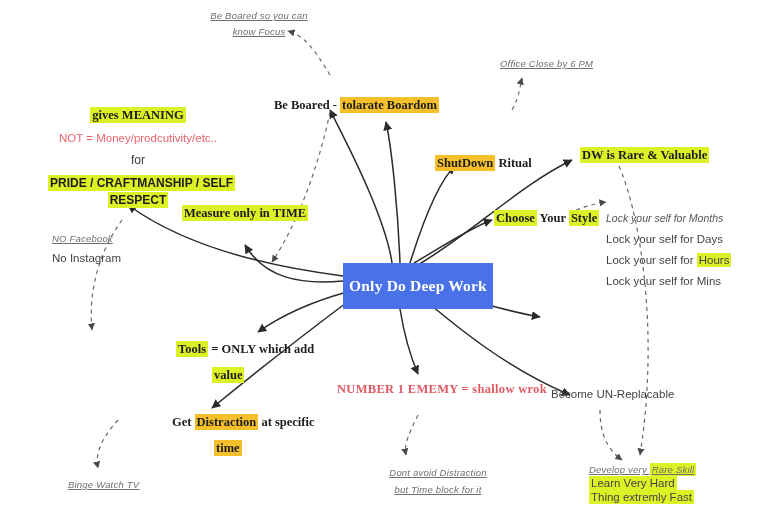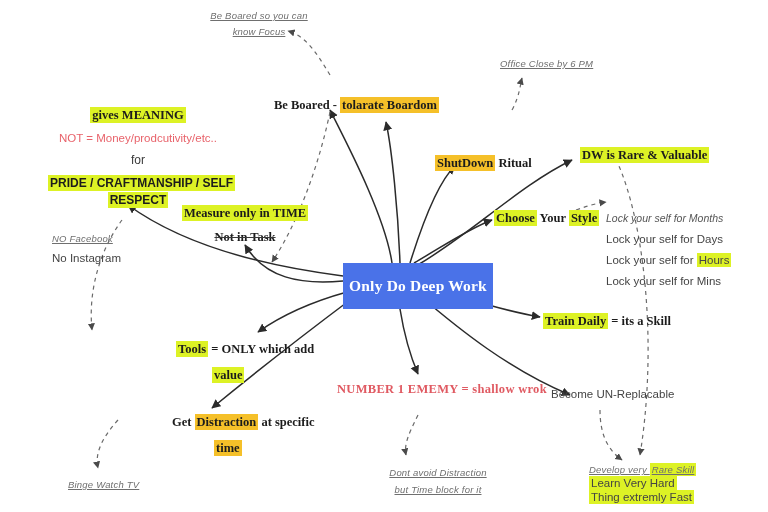--- a/index.html
+++ b/index.html
@@ -158,42 +158,38 @@
     <div class="red-text" style="margin-top:9px;">NOT = Money/prodcutivity/etc..</div>
     <div class="sans-reg" style="margin-top:9px;">for</div>
     <div class="sans-bold" style="margin-top:9px;">
       <span class="hl-yellow">PRIDE / CRAFTMANSHIP / SELF</span><br>
       <span class="hl-yellow" style="display:inline-block;margin-top:2px;">RESPECT</span>
     </div>
   </div>
 
   <div class="node ctr" style="left:170px; top:206px; width:150px;">
     <div class="serif-bold"><span class="hl-yellow">Measure only in TIME</span></div>
-    <div class="serif-bold strike" style="margin-top:9px;">Not in Task</div>
   </div>
 
   <div class="node" style="left:274px; top:95px;">
     <span class="serif-bold">Be Boared - </span><span class="serif-bold hl-orange">tolarate Boardom</span>
   </div>
 
   <div class="node" style="left:435px; top:153px;">
     <span class="serif-bold hl-orange">ShutDown</span><span class="serif-bold"> Ritual</span>
   </div>
 
   <div class="node" style="left:580px; top:145px;">
     <span class="serif-bold hl-yellow">DW is Rare &amp; Valuable</span>
   </div>
 
   <div class="node" style="left:494px; top:208px;">
     <span class="serif-bold hl-yellow">Choose</span><span class="serif-bold"> </span><span class="serif-bold">Your</span><span class="serif-bold"> </span><span class="serif-bold hl-yellow">Style</span>
   </div>
 
-  <div class="node" style="left:543px; top:311px;">
-    <span class="serif-bold hl-yellow">Train Daily</span><span class="serif-bold"> = its a Skill</span>
-  </div>
 
   <div class="node" style="left:176px; top:339px; width:140px;">
     <div><span class="serif-bold hl-yellow">Tools</span><span class="serif-bold"> = ONLY which add</span></div>
     <div style="margin-top:8px; margin-left:36px;"><span class="serif-bold hl-yellow">value</span></div>
   </div>
 
   <div class="node" style="left:172px; top:412px; width:145px;">
     <div><span class="serif-bold">Get </span><span class="serif-bold hl-orange">Distraction</span><span class="serif-bold"> at specific</span></div>
     <div style="margin-top:8px; margin-left:42px;"><span class="serif-bold hl-orange">time</span></div>
   </div>

